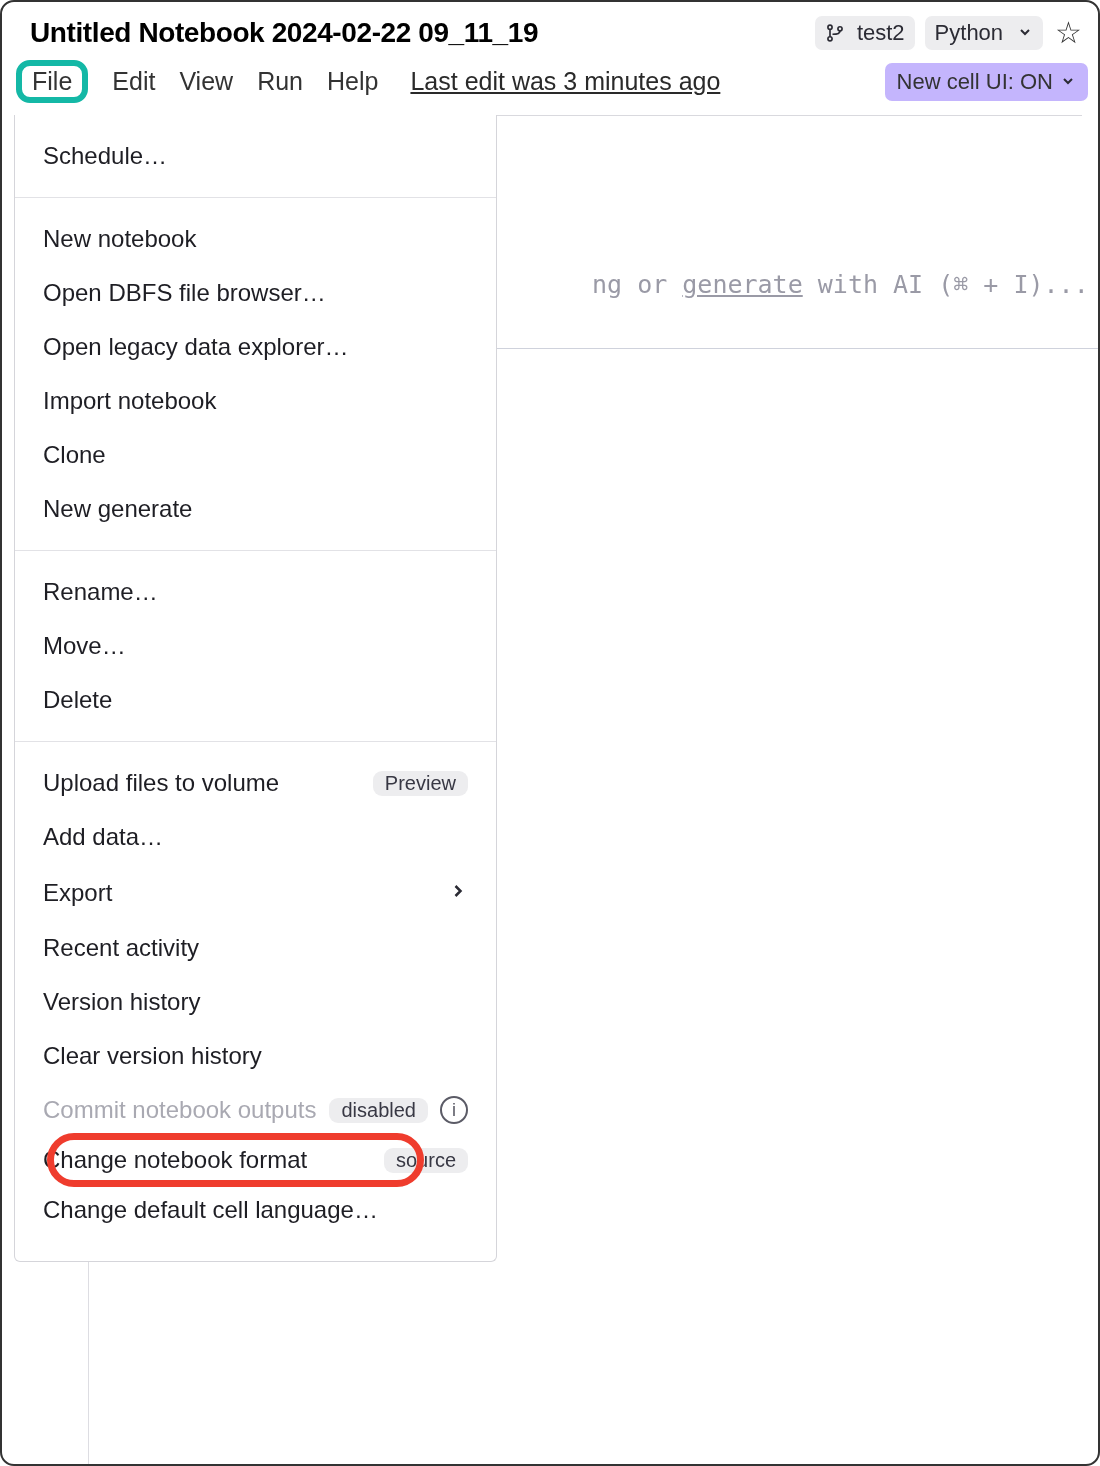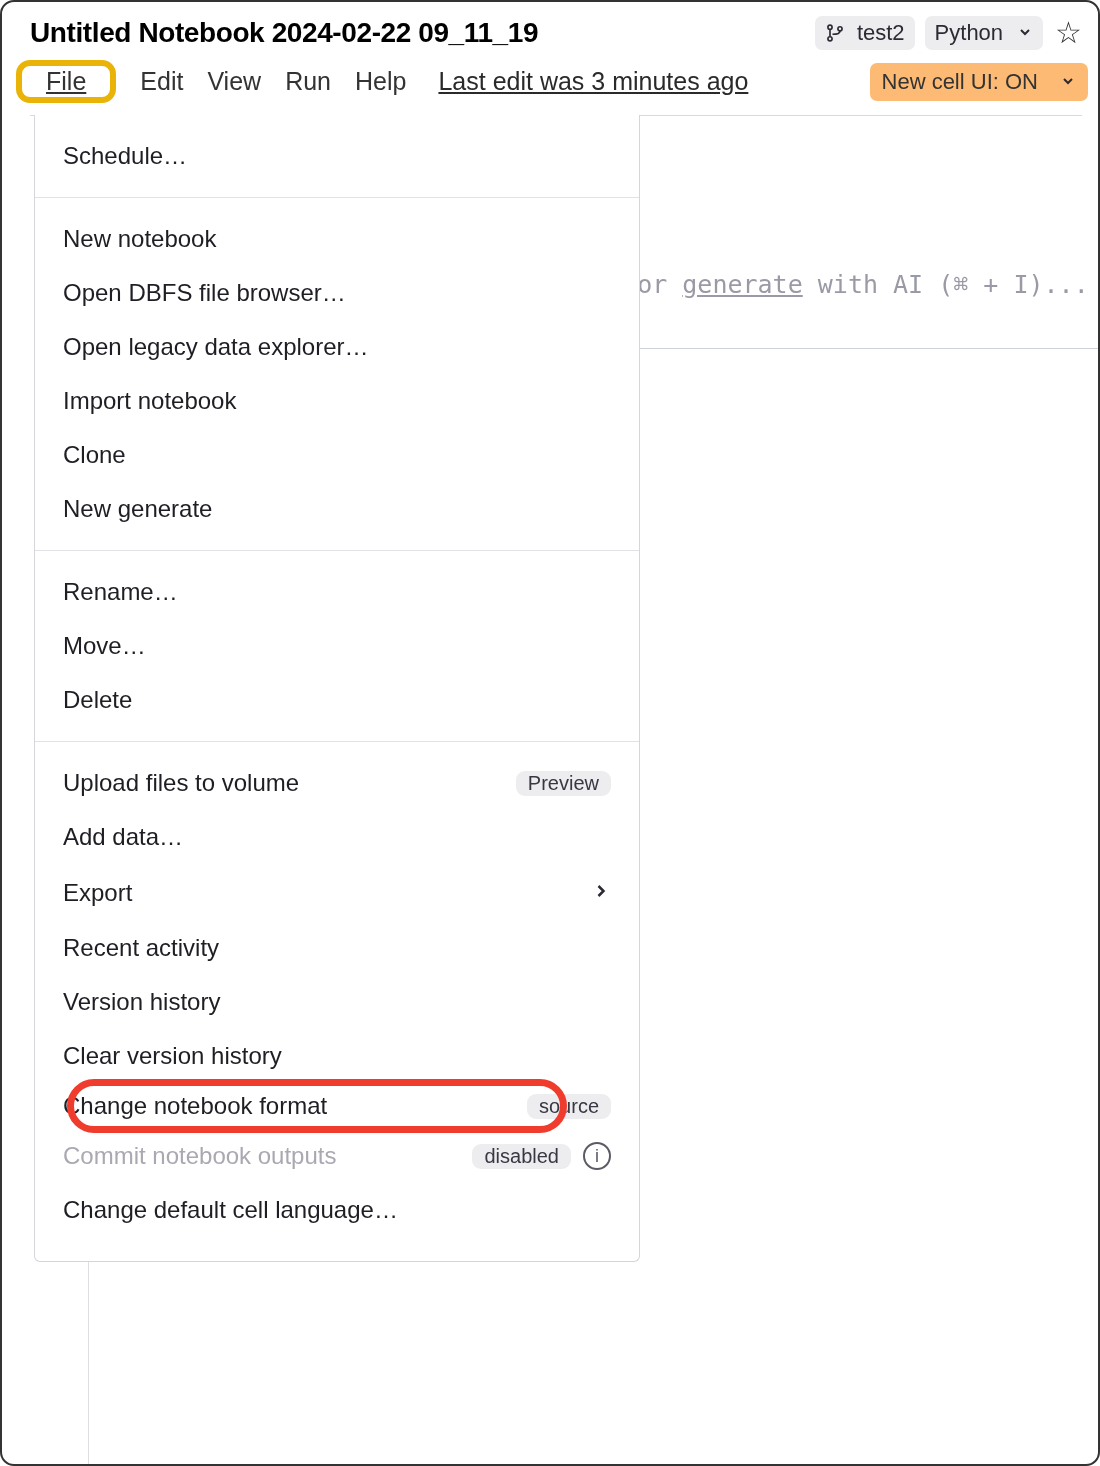--- a/index.html
+++ b/index.html
@@ -54,51 +54,50 @@
       display: flex;
       align-items: center;
       gap: 24px;
       padding: 10px 0 12px 0;
       font-size: 25px;
       color: #333;
       border-bottom: 1px solid #d9d9de;
     }
     .menu-item { cursor: pointer; }
     .highlight-box {
-      border: 6px solid #eab308;
+      border: 6px solid #14b8a6;
       border-radius: 14px;
-      padding: 1px 24px;
+      padding: 1px 10px;
       margin-left: -14px;
-      text-decoration: underline;
     }
     .last-edit {
       text-decoration: underline;
       color: #2a2a2a;
       margin-left: 8px;
     }
     .menu-flex-gap { flex: 1; }
     .new-cell-ui {
-      background: #fdba74;
+      background: #c4b5fd;
       border-radius: 7px;
       padding: 6px 12px;
       font-size: 22px;
       display: inline-flex;
       align-items: center;
-      gap: 20px;
+      gap: 5px;
       margin-right: -6px;
     }
     .chevron-down {
       display: inline-block;
       margin-left: 2px;
     }
     .dropdown {
       position: absolute;
-      left: 32px;
+      left: 12px;
       top: 113px;
-      width: 606px;
+      width: 483px;
       background: #fff;
       border: 1px solid #d5d5da;
       border-top: none;
       border-radius: 0 0 6px 6px;
       font-size: 24px;
       color: #1e1e24;
     }
     .dropdown-section {
       border-bottom: 1px solid #e2e2e6;
       padding: 14px 0;
@@ -291,26 +290,26 @@
     </div>
     <div class="dropdown-item">
       <span class="label">Recent activity</span>
     </div>
     <div class="dropdown-item">
       <span class="label">Version history</span>
     </div>
     <div class="dropdown-item">
       <span class="label">Clear version history</span>
     </div>
-    <div class="dropdown-item change-format-highlight">
-      <span class="label">Change notebook format</span>
-      <span class="tag-badge">source</span>
-    </div>
     <div class="dropdown-item item-disabled">
       <span class="label">Commit notebook outputs</span>
       <span class="tag-badge">disabled</span>
       <span class="info-icon">i</span>
     </div>
+    <div class="dropdown-item change-format-highlight">
+      <span class="label">Change notebook format</span>
+      <span class="tag-badge">source</span>
+    </div>
     <div class="dropdown-item">
       <span class="label">Change default cell language…</span>
     </div>
   </div>
 </div>
 
 </body></html>

